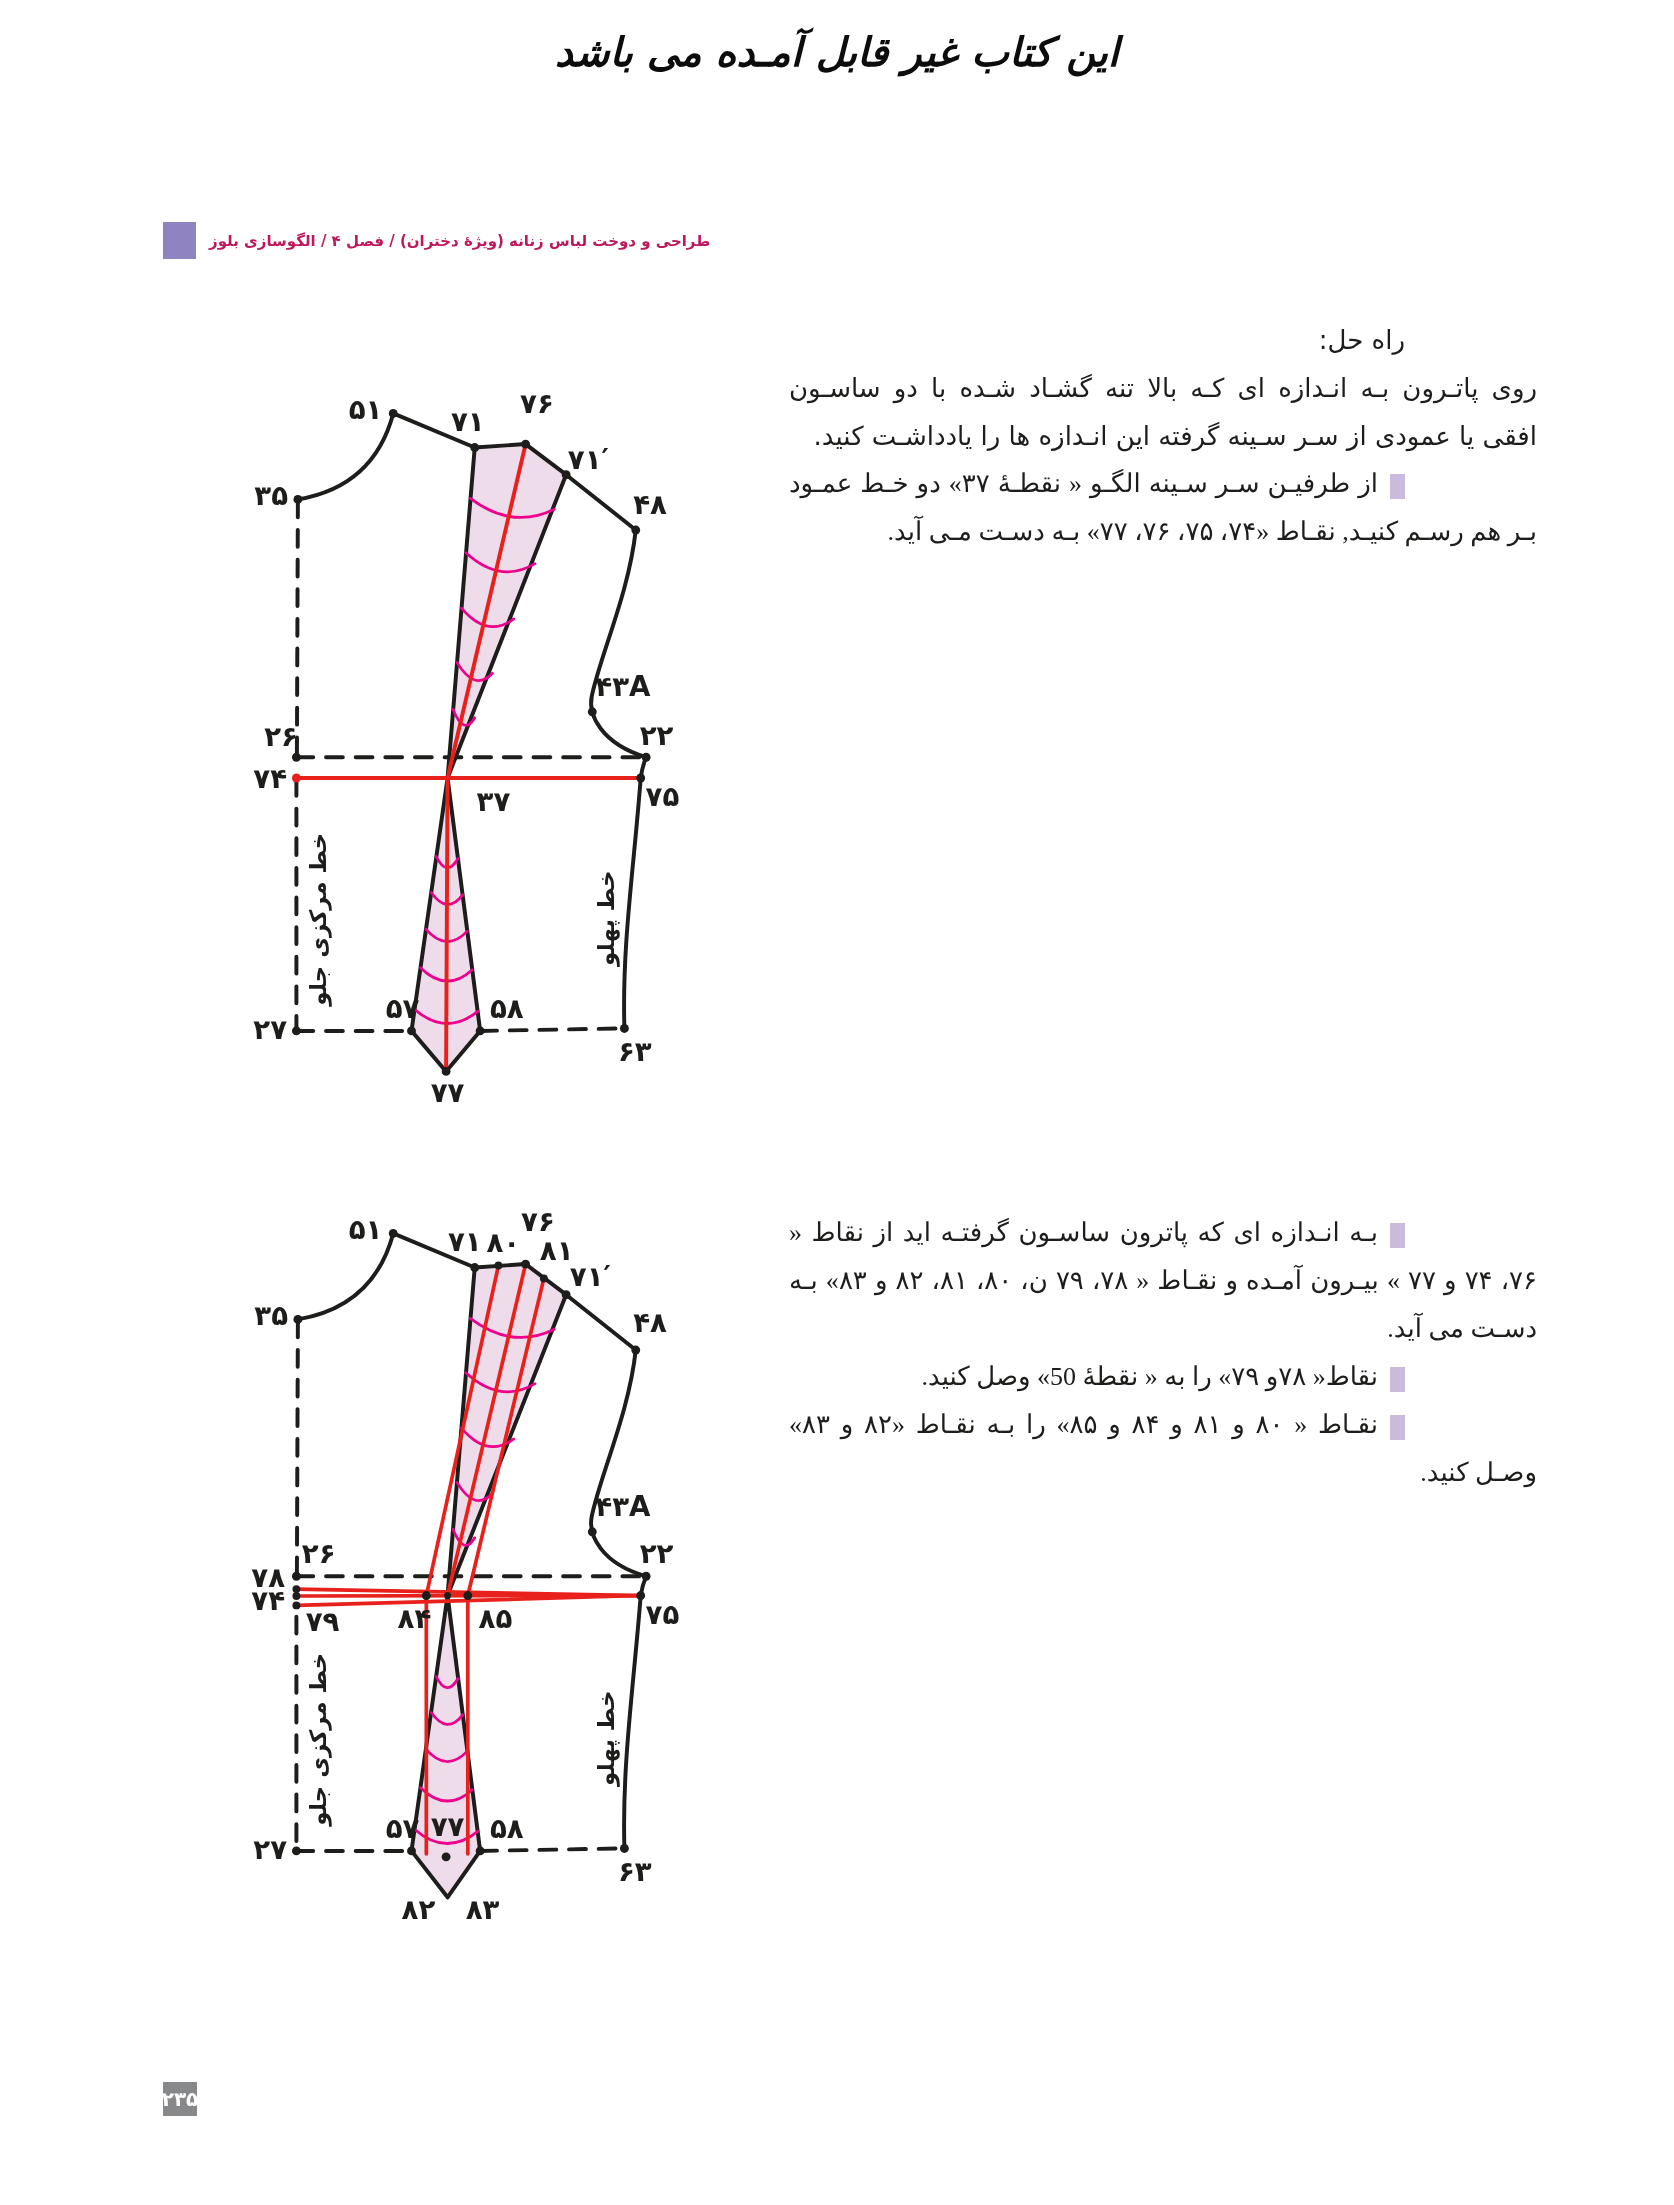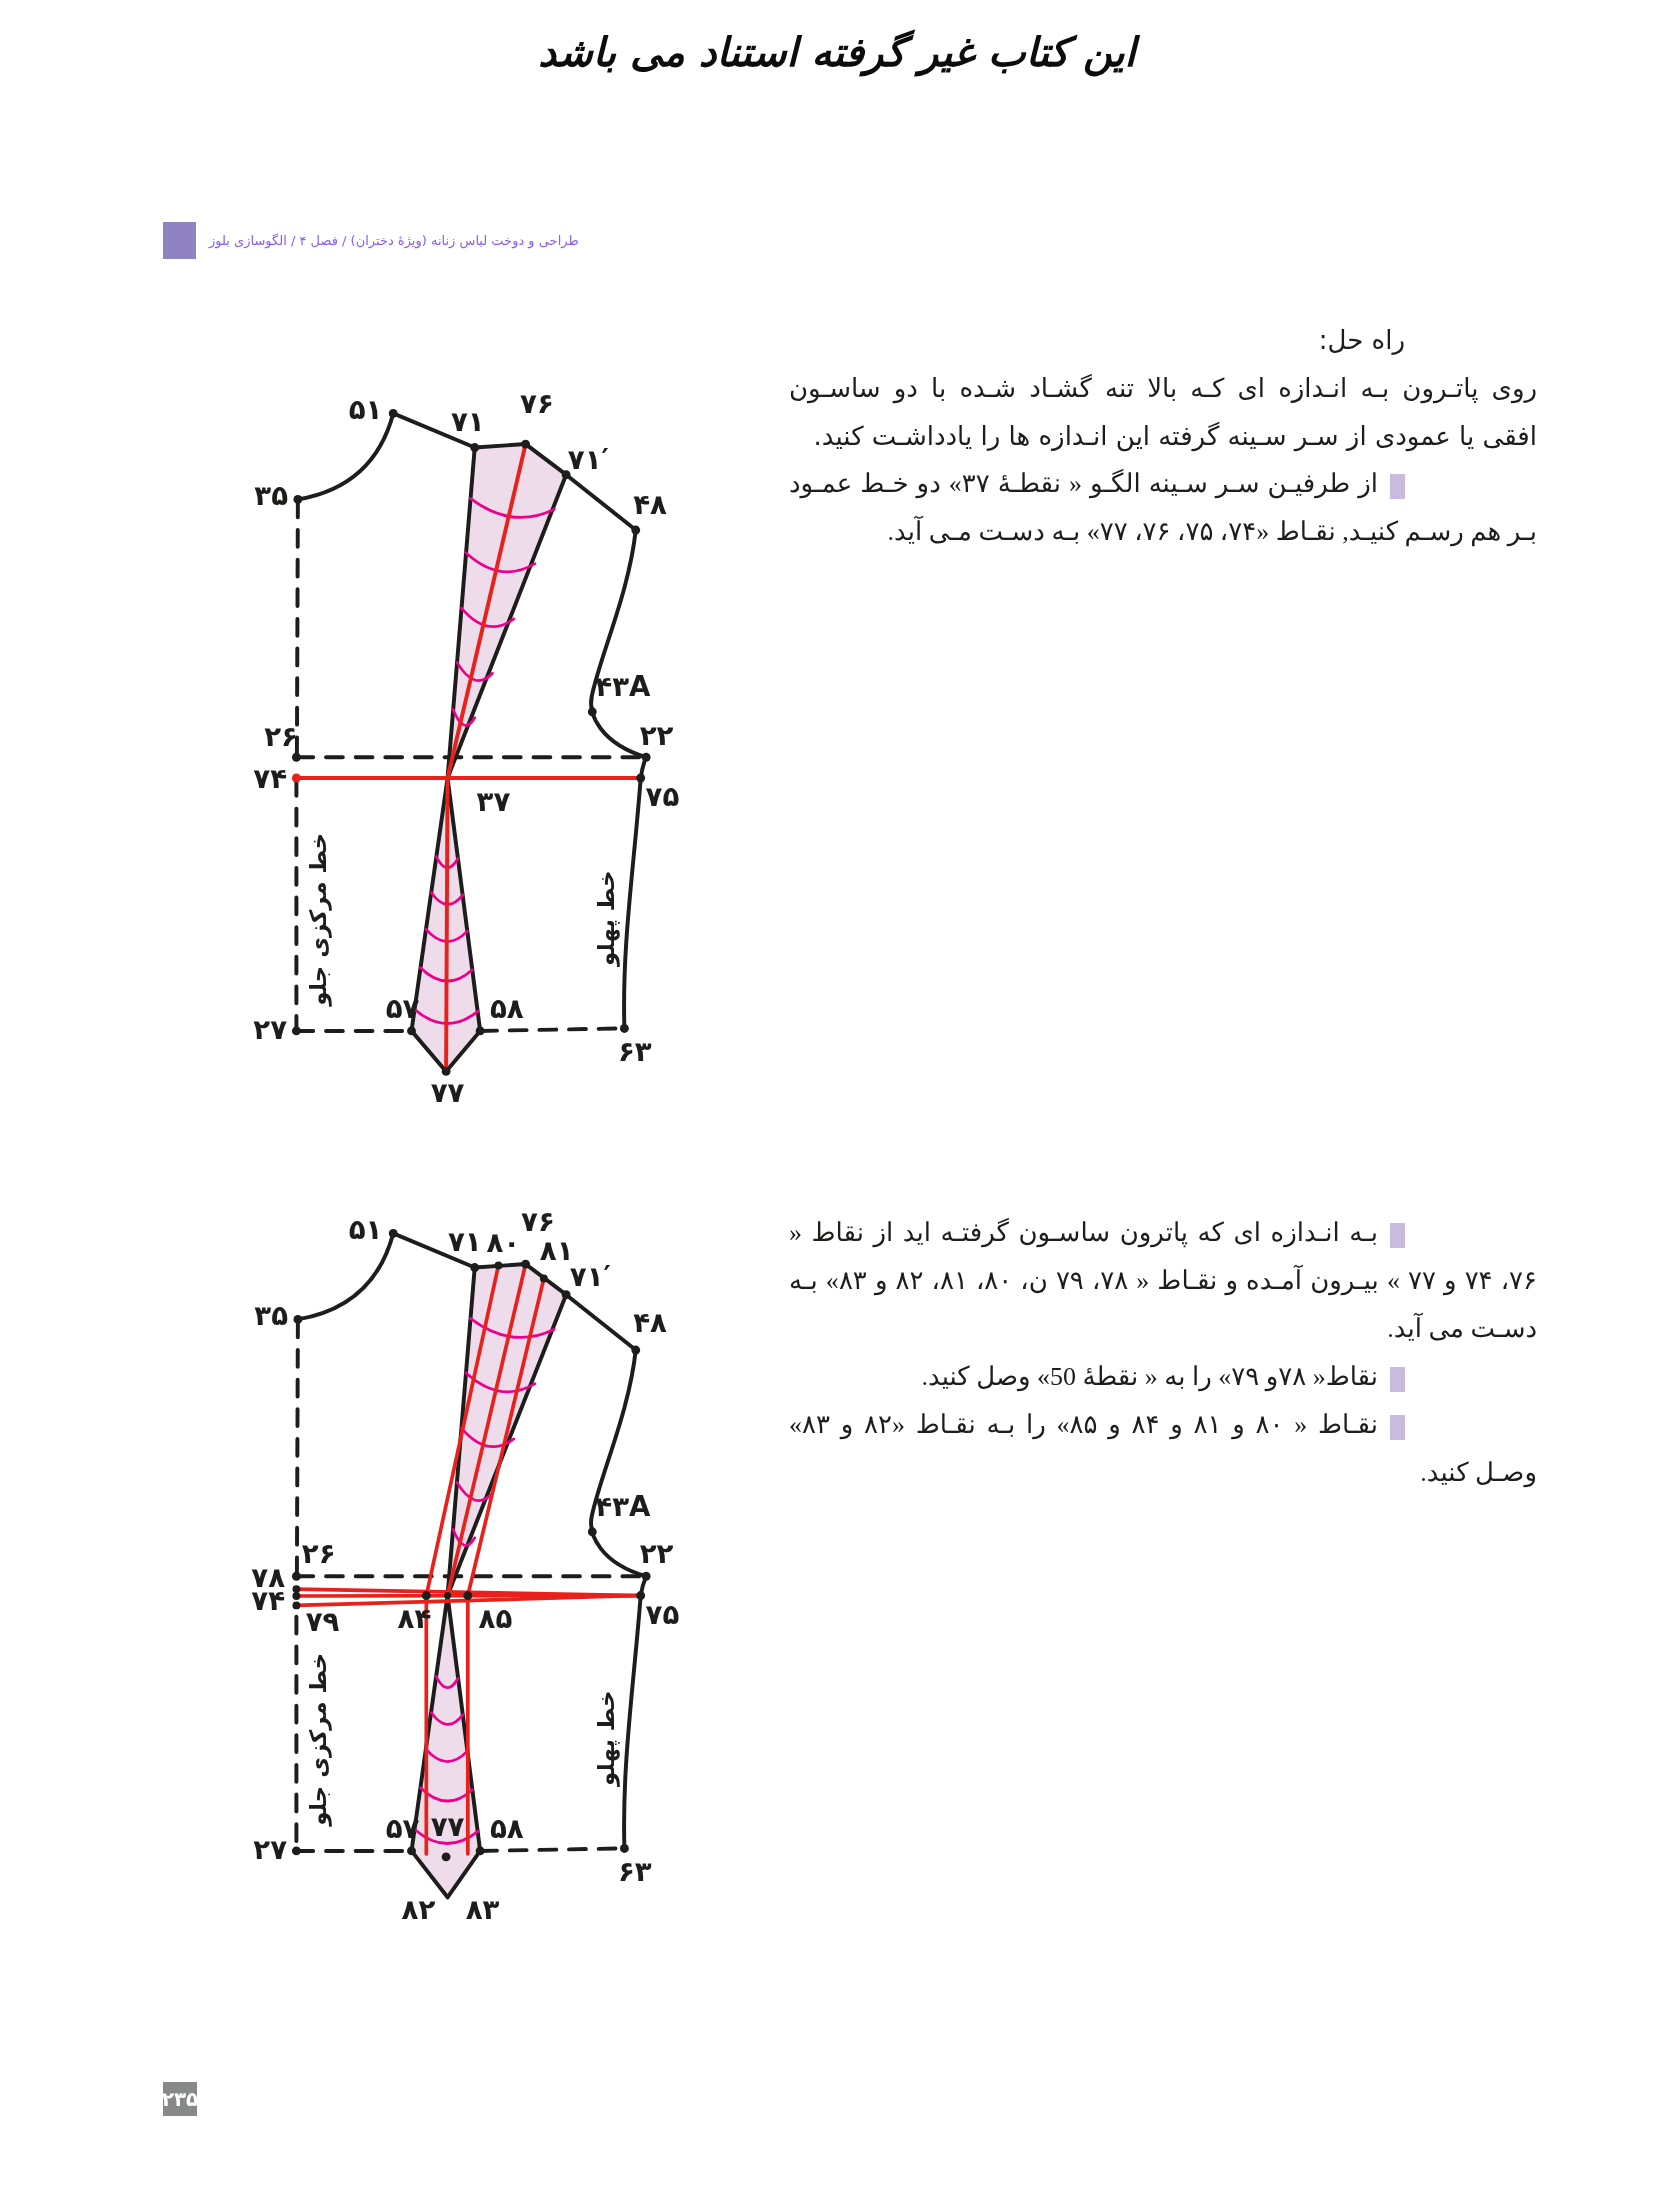--- a/index.html
+++ b/index.html
@@ -2,21 +2,21 @@
 <html lang="fa" style="font-size:8px"><head>
 <meta charset="utf-8">
 <style>
   html,body{margin:0;padding:0;background:#ffffff;}
   .page{position:relative;width:1674px;height:2205px;background:#ffffff;
         font-family:"DejaVu Sans",sans-serif;color:#1d1d1b;overflow:hidden;}
   .watermark{position:absolute;top:29px;left:0;width:100%;text-align:center;
              direction:rtl;font-size:40px;font-weight:bold;font-style:italic;color:#0c0c0c;}
   .chapter-header{position:absolute;left:163px;top:222px;display:flex;align-items:center;gap:13px;}
   .header-square{width:33px;height:37px;background:#9083c1;flex:0 0 auto;}
-  .header-title{font-size:13px;font-weight:normal;color:#8b5cf6;direction:rtl;white-space:nowrap;}
+  .header-title{font-size:15px;font-weight:bold;color:#be185d;direction:rtl;white-space:nowrap;}
   .text-col{position:absolute;left:789px;width:748px;direction:rtl;
             font-size:26px;line-height:48px;text-align:justify;text-align-last:right;}
   #stage1{top:316px;}
   #stage2{top:1209px;}
   .stage-heading{font-size:28px;font-weight:bold;margin:0 0 7px 0;
                  text-align:right;padding-left:0;padding-right:132px;text-align-last:right;}
   .solution-line{padding-right:132px;}
   .text-col p{margin:0;}
   .bullet-item{text-indent:132px;font-family:Liberation Serif, serif;}
   .bullet-square{display:inline-block;width:15px;height:25px;background:#c9bade;
@@ -27,21 +27,21 @@
   .diagram{position:absolute;left:207px;}
   #diagram1{top:366px;}
   #diagram2{top:1186px;}
   svg text{font-family:"DejaVu Sans",sans-serif;}
 </style>
 </head>
 <body>
 
 <div class="page">
 
-  <div class="watermark">این کتاب غیر گرفته استناد می باشد</div>
+  <div class="watermark">این کتاب غیر قابل آمـده می باشد</div>
 
   <div class="chapter-header">
     <span class="header-square"></span>
     <span class="header-title">طراحی و دوخت لباس زنانه (ویژهٔ دختران) / فصل ۴ / الگوسازی بلوز</span>
   </div>
 
   <div class="text-col" id="stage1">
     <p class="solution-line">راه حل:</p>
     <p>روی پاتـرون بـه انـدازه ای کـه بالا تنه گشـاد شـده با دو ساسـون افقی یا عمودی از سـر سـینه گرفته این انـدازه ها را یادداشـت کنید.</p>
     <p class="bullet-item"><span class="bullet-square"></span><span>از طرفیـن سـر سـینه الگـو « نقطـهٔ ۳۷» دو خـط عمـود بـر هم رسـم کنیـد, نقـاط «۷۴، ۷۵، ۷۶، ۷۷» بـه دسـت مـی آید.</span></p>

